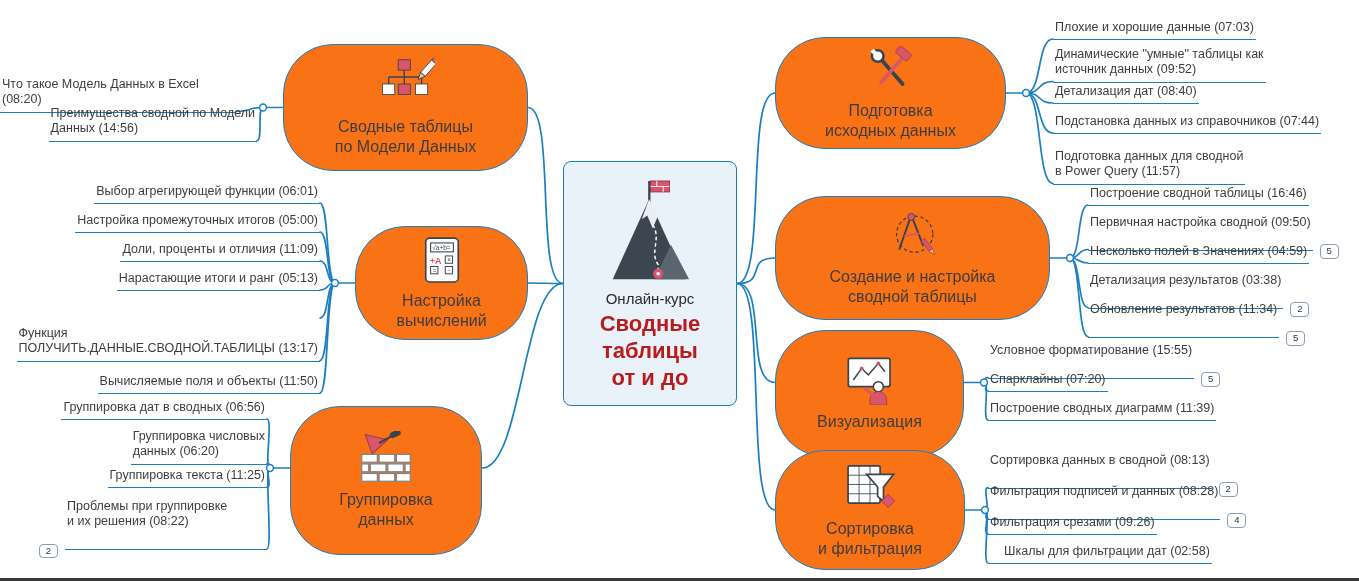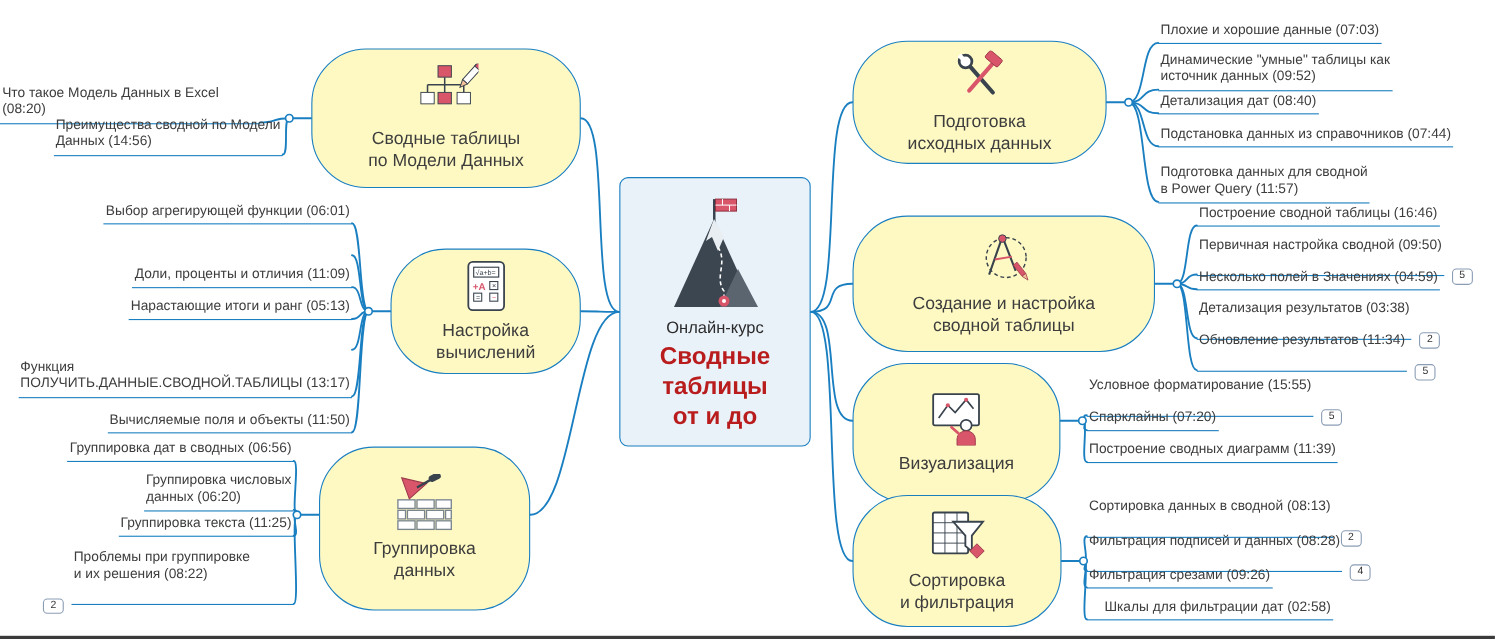--- a/index.html
+++ b/index.html
@@ -32,21 +32,21 @@
   }
   .leaf[data-side="right"] .badge{right:-26px;}
   .leaf[data-side="left"]  .badge{left:-26px;}
   .leaf.wide{min-width:198px;}
 
   .bubble{
     position:absolute;
     box-sizing:border-box;
     display:flex;flex-direction:column;align-items:center;justify-content:center;
     gap:7px;
-    background:#fef9c3;
+    background:#f97316;
     border:1.8px solid var(--line);
     border-radius:50px;
   }
   .bubble .blabel{
     white-space:pre-line;text-align:center;
     font-size:16px;line-height:20px;color:#3d3d3d;
   }
   .bicon{display:block;}
   .bicon svg{display:block;}
 
@@ -270,20 +270,23 @@
     <span>Что такое Модель Данных в Excel (08:20)</span>
   </div>
   <div class="leaf" data-side="left" style="right:1102px;top:90px;">
     <span>Преимущества сводной по Модели
 Данных (14:56)</span>
   </div>
 
   <div class="leaf" data-side="left" style="right:1039px;top:168px;">
     <span>Выбор агрегирующей функции (06:01)</span>
   </div>
+  <div class="leaf" data-side="left" style="right:1039px;top:197px;">
+    <span>Настройка промежуточных итогов (05:00)</span>
+  </div>
   <div class="leaf" data-side="left" style="right:1039px;top:226px;">
     <span>Доли, проценты и отличия (11:09)</span>
   </div>
   <div class="leaf" data-side="left" style="right:1039px;top:255px;">
     <span>Нарастающие итоги и ранг (05:13)</span>
   </div>
   <div class="leaf" data-side="left" style="right:1039px;top:310px;">
     <span>Функция
 ПОЛУЧИТЬ.ДАННЫЕ.СВОДНОЙ.ТАБЛИЦЫ (13:17)</span>
   </div>

